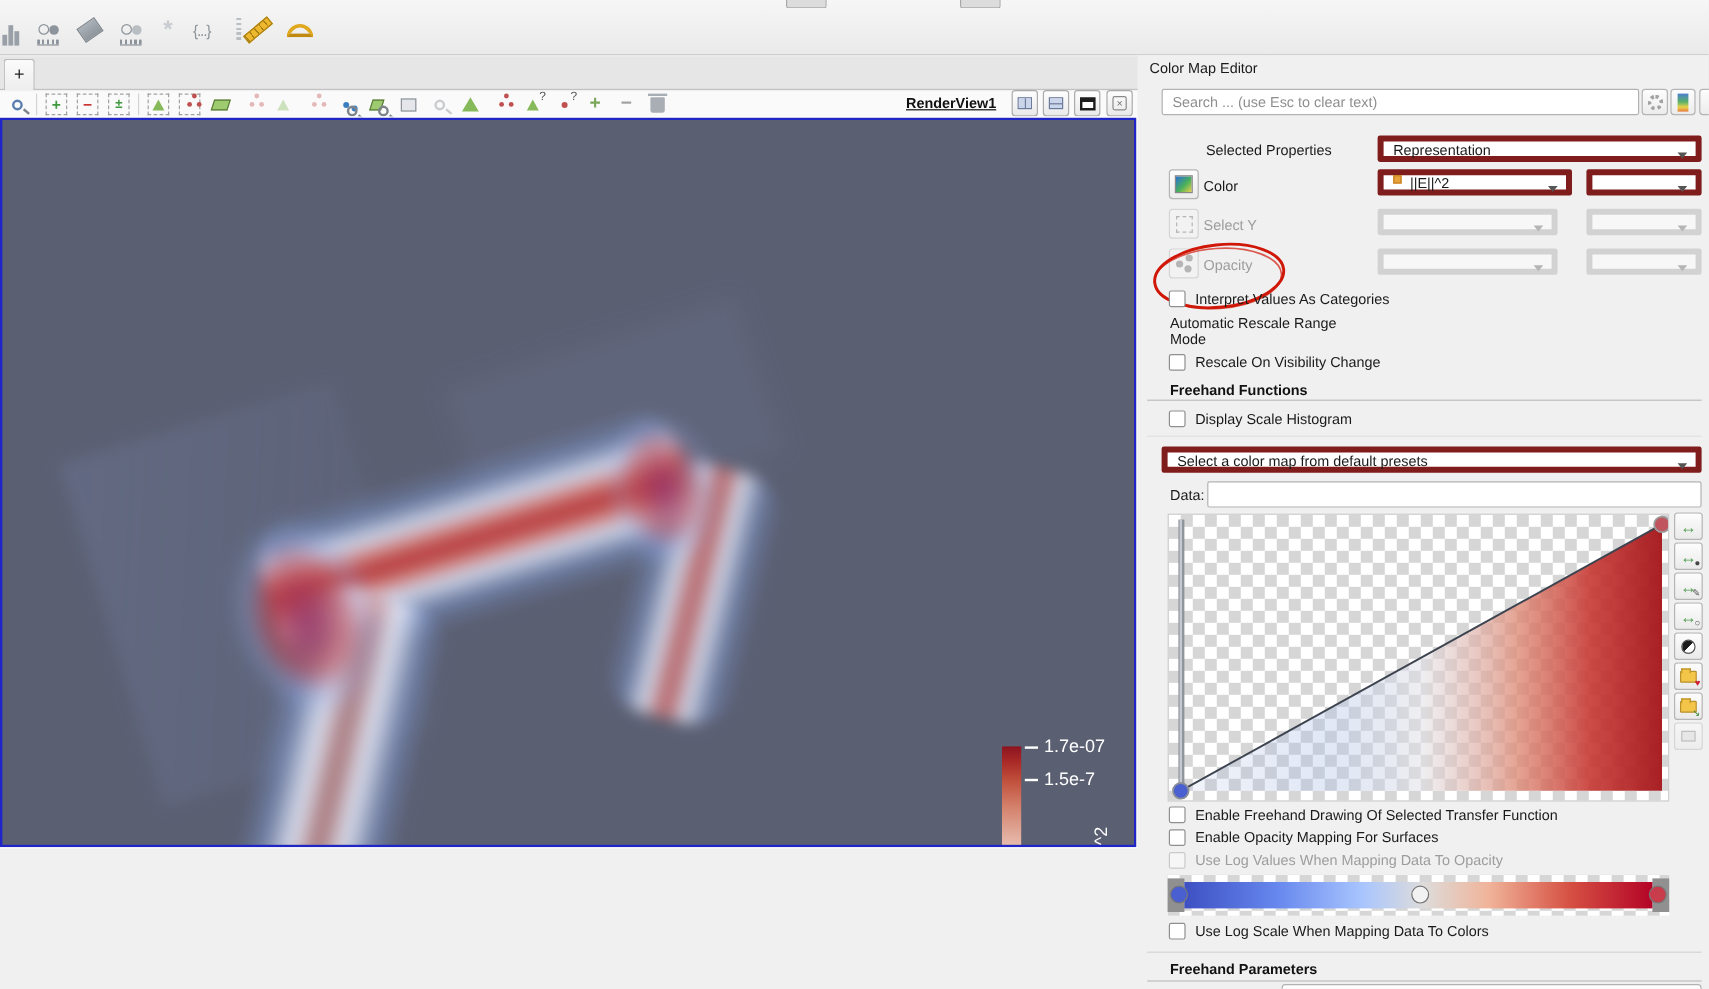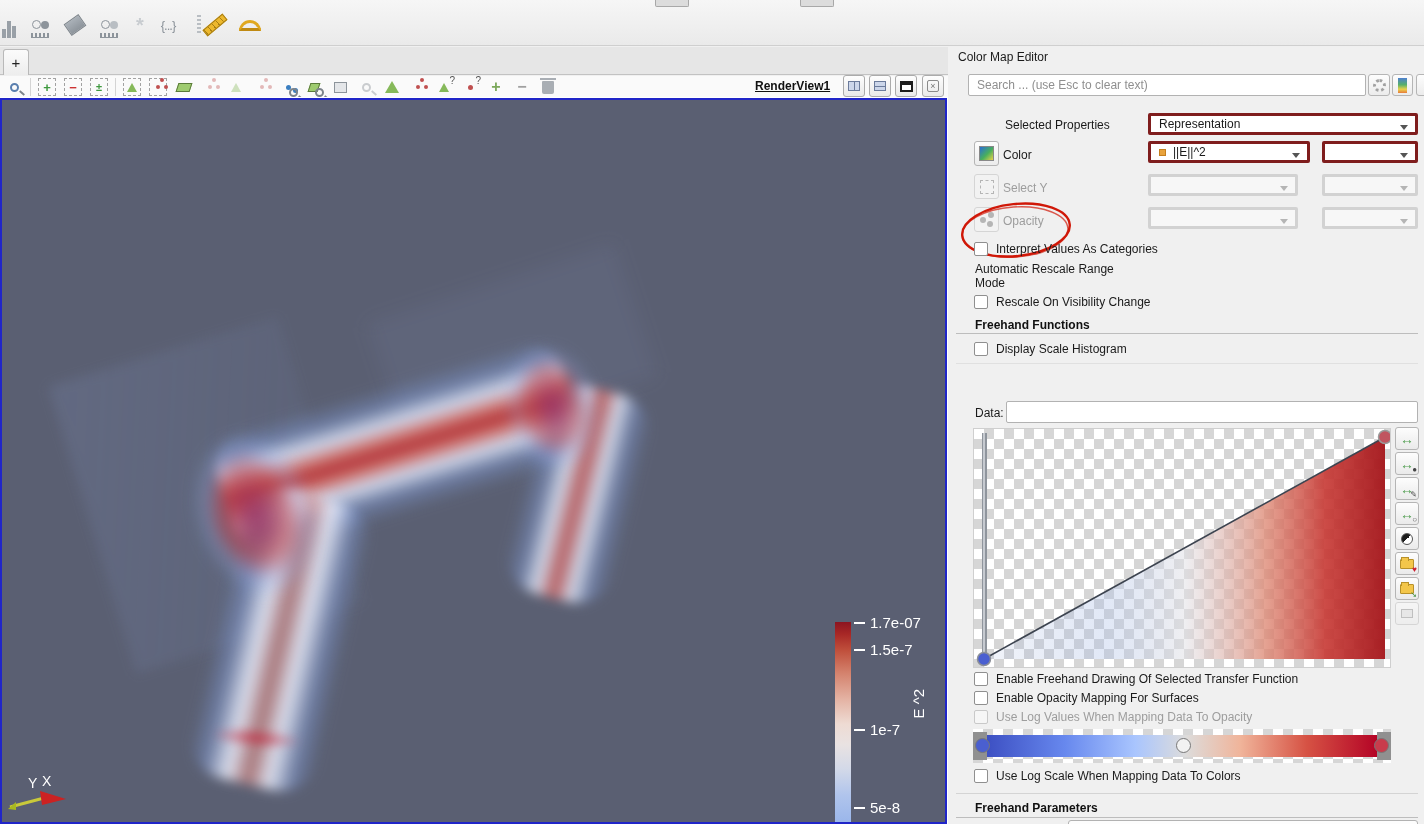--- a/index.html
+++ b/index.html
@@ -59,41 +59,41 @@
     border:1px solid #ababab;border-radius:3px;display:flex;align-items:center;justify-content:center}
   .sp{width:12px;height:10px;border:1px solid #6b7b9b;display:flex}
   .sp i{flex:1;background:#ccd6ea}
   .sp.h i+i{border-left:1px solid #6b7b9b}
   .sp.v{flex-direction:column}
   .sp.v i+i{border-top:1px solid #6b7b9b}
   .mx{width:13px;height:11px;border:2px solid #1c1c1c;border-top:4px solid #1c1c1c;background:#fff}
   .clx{width:12px;height:12px;border:1px solid #8a8a8a;border-radius:2px;color:#777;font-size:9px;line-height:10px;text-align:center}
 
   
-  #renderview{position:absolute;left:0;top:98px;width:947px;height:726px;background:#5a5f72;
+  #renderview{position:absolute;left:0;top:98px;width:947px;height:608px;background:#5a5f72;
     border:2px solid #2025c8;outline:1px solid #ffffff;overflow:hidden}
   #volume{position:absolute;inset:0}
   #volume div{position:absolute}
   .limbV{border-radius:40px;filter:blur(6px)}
   #colorbar{position:absolute;left:833px;top:522px;width:16px;height:204px;
     background:linear-gradient(180deg,#8c1420 0%,#a82826 6%,#c0503c 14%,#d4826d 25%,#e4b3a4 38%,#eedbd3 50%,#e9e2e2 60%,#d3d9e8 72%,#b0c4ec 85%,#97b4ea 100%)}
   .tickdash{position:absolute;width:11px;height:2px;background:#fff}
   .ticklbl{position:absolute;color:#fff;font-size:15px;font-family:"Liberation Sans",sans-serif}
   #cbtitle{position:absolute;left:906px;top:600px;width:20px;color:#fff;font-size:15px;
     transform:rotate(-90deg);transform-origin:center;white-space:nowrap}
 
   
   #panel{position:absolute;left:948px;top:46px;width:476px;height:778px;background:#f0f0f0}
   .lbl{color:#1a1a1a}
   .dislbl{color:#9d9d9d}
   .cbx{width:14px;height:14px;background:#fff;border:1px solid #8f8f8f;border-radius:2px;flex:0 0 auto}
   .cbx.dis{border-color:#c9c9c9;background:#f6f6f6}
   .chkrow{position:absolute;display:flex;align-items:center;gap:8px}
-  .dd{position:absolute;height:22px;background:#fff;border:3px solid #7f1d1d;border-radius:2px;
-    display:flex;align-items:center;padding:0 22px 0 8px}
+  .dd{position:absolute;height:22px;background:#fff;border:5px solid #7f1d1d;border-radius:2px;
+    display:flex;align-items:flex-start;padding:0 22px 0 8px}
   .dd.dis{background:#f7f7f7;border-color:#d2d2d2}
   .dda{position:absolute;right:7px;top:9px;width:0;height:0;border-left:4px solid transparent;
     border-right:4px solid transparent;border-top:5px solid #555}
   .dd.dis .dda{border-top-color:#b5b5b5}
   .ibtn{position:absolute;width:25px;height:25px;background:linear-gradient(#fdfdfd,#ececec);
     border:1px solid #b5b5b5;border-radius:3px;display:flex;align-items:center;justify-content:center}
   .ibtn.dis{background:#f2f2f2;border-color:#d5d5d5}
   .grphead{position:absolute;font-weight:bold;font-size:12px;color:#111}
   .rule{position:absolute;height:1px;background:#bdbdbd}
   .checker{background:repeating-conic-gradient(#d6d6d6 0% 25%,#ffffff 0% 50%) 0 0/20px 20px}
@@ -378,20 +378,24 @@
 
   <span class="grphead" style="left:975px;top:318px">Freehand Functions</span>
   <span class="rule" style="left:956px;top:333px;width:462px"></span>
 
   <div class="chkrow" style="left:974px;top:342px">
     <span class="cbx"></span>
     <span class="lbl">Display Scale Histogram</span>
   </div>
   <span class="rule" style="left:956px;top:363px;width:462px;background:#e0e0e0"></span>
 
+  <div class="dd" style="left:968px;top:372px;width:450px">
+    <span>Select a color map from default presets</span>
+      <span class="dda"></span>
+  </div>
 
   <span class="abs lbl" style="left:975px;top:406px">Data:</span>
   <input class="txt" type="text" style="left: 1006px; top: 401px; width: 412px;" value="">
 
   <div id="tfedit" class="checker">
     <svg width="416" height="238">
       <defs>
         <linearGradient id="tfg" x1="0" y1="0" x2="1" y2="0">
           <stop offset="0" stop-color="#96aad7" stop-opacity="0.12"></stop>
           <stop offset="0.3" stop-color="#aabee6" stop-opacity="0.35"></stop>

